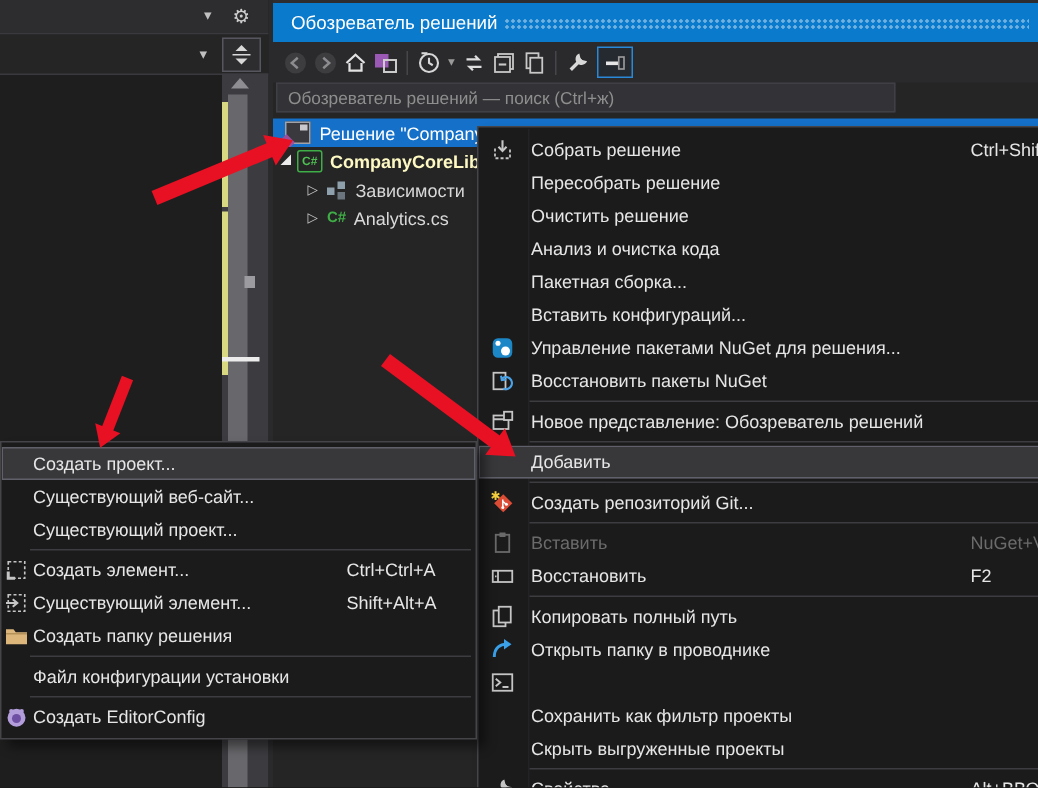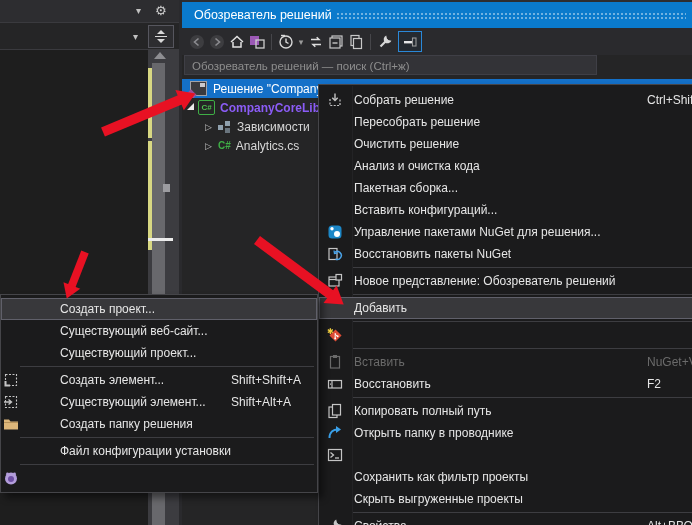--- a/index.html
+++ b/index.html
@@ -51,39 +51,39 @@
   .exp-open{width:0;height:0;border-left:7px solid transparent;border-bottom:7px solid #ececec;margin:0 4px 2px 5px;}
   .exp-closed{font-size:9px;color:#c2c2c2;width:9px;margin-left:23px;margin-right:4px;}
   .sln-icon{position:relative;width:15px;height:13px;background:#3a3a3e;border:1px solid #a2a2a6;margin:0 6px 0 8px;flex:0 0 auto;}
   .sln-icon .win{position:absolute;right:1px;top:1px;width:5px;height:4px;background:#c9c9cd;}
   .sln-icon .dia{position:absolute;left:-4px;bottom:-4px;width:8px;height:8px;background:#9b4f9b;transform:rotate(45deg);}
   .csproj-icon{width:15px;height:13px;border:1px solid #3fae46;border-radius:2px;color:#4fc052;font-size:8px;font-weight:bold;
                display:flex;align-items:center;justify-content:center;margin-right:5px;flex:0 0 auto;}
   .deps-icon{position:relative;width:14px;height:13px;margin-right:5px;flex:0 0 auto;}
   .deps-icon i{position:absolute;background:#8fa0ad;}
   .csfile-icon{color:#3fae46;font-size:10px;font-weight:bold;margin-right:5px;flex:0 0 auto;}
-  .bold{font-weight:bold;color:#8b5cf6;}
+  .bold{font-weight:bold;color:#fef9c3;}
   
   .menu{position:absolute;background:#1b1b1c;border:1px solid #454549;box-shadow:5px 5px 7px rgba(0,0,0,.45);
         padding:4px 0;box-sizing:border-box;font-size:12px;color:#e6e6e6;}
   #ctxmenu{left:318px;top:84px;width:402px;z-index:10;}
   #ctxmenu .gutter{position:absolute;left:33px;top:1px;bottom:1px;width:1px;background:#232325;}
   .cm-row{position:relative;height:22px;display:flex;align-items:center;}
   .cm-ic{width:31px;display:flex;align-items:center;justify-content:center;flex:0 0 auto;}
   .cm-label{padding-left:4px;white-space:nowrap;}
   .cm-sc{position:absolute;left:328px;white-space:nowrap;}
   .cm-sep{position:relative;height:5px;}
   .cm-sep::after{content:"";position:absolute;left:34px;right:2px;top:2px;height:1px;background:#3d3d41;}
   .hi{background:#38383b;box-shadow:inset 0 0 0 1px #60606a;}
   .dis{color:#6b6b6b;}
   .dis .cm-sc{color:#6b6b6b;}
   #submenu{left:0px;top:294px;width:318px;z-index:20;padding:3px 0;}
   .sm-row{position:relative;height:22px;display:flex;align-items:center;}
   .sm-ic{width:19px;display:flex;align-items:center;justify-content:center;flex:0 0 auto;}
-  .sm-label{padding-left:2px;white-space:nowrap;margin-left:38px;}
+  .sm-label{padding-left:2px;white-space:nowrap;}
   .sm-sc{position:absolute;left:230px;white-space:nowrap;}
   .sm-sep{position:relative;height:5px;}
   .sm-sep::after{content:"";position:absolute;left:19px;right:3px;top:2px;height:1px;background:#3d3d41;}
   
   .arrow{position:absolute;transform-origin:left center;z-index:30;height:0;}
   .arrow .shaft{position:absolute;left:0;top:-5px;height:10px;width:calc(100% - 16px);background:#e81123;}
   .arrow .head{position:absolute;right:0;top:0;transform:translateY(-50%);width:0;height:0;
                border-top:11px solid transparent;border-bottom:11px solid transparent;border-left:17px solid #e81123;}
   .arrow.small .shaft{top:-4px;height:8px;width:calc(100% - 13px);}
   .arrow.small .head{border-top-width:9px;border-bottom-width:9px;border-left-width:14px;}
@@ -301,20 +301,21 @@
     <div class="cm-row">
       <span class="cm-ic">
         <svg width="16" height="16" viewBox="0 0 16 16">
             <rect x="4.2" y="4.2" width="8.6" height="8.6" transform="rotate(45 8.5 8.5)" fill="#dd4c35"></rect>
             <path d="M8.2 6 V11 M8.2 7.2 L10.2 9" stroke="#ffffff" stroke-width="1"></path>
             <circle cx="8.2" cy="11.4" r="1" fill="#ffffff"></circle>
             <circle cx="10.6" cy="9.2" r="1" fill="#ffffff"></circle>
             <text x="0" y="6.5" font-size="8" fill="#f4d03f">✱</text>
           </svg>
       </span>
+      <span class="cm-label">Создать репозиторий Git...</span>
     </div>
     <div class="cm-sep"></div>
     <div class="cm-row dis">
       <span class="cm-ic">
         <svg width="16" height="16" viewBox="0 0 16 16">
             <rect x="3.5" y="2.5" width="9" height="11.5" fill="none" stroke="#6a6a6a" stroke-width="1.2"></rect>
             <rect x="6" y="1" width="4" height="3" fill="#6a6a6a"></rect>
           </svg>
       </span>
       <span class="cm-label">Вставить</span>
@@ -395,21 +396,21 @@
     </div>
     <div class="sm-sep"></div>
     <div class="sm-row">
       <span class="sm-ic">
         <svg width="16" height="16" viewBox="0 0 16 16">
             <rect x="2.5" y="2.5" width="11" height="11" fill="none" stroke="#c5c5c5" stroke-width="1.1" stroke-dasharray="2 1.5"></rect>
             <path d="M2.5 9 V13.5 H7" fill="none" stroke="#c5c5c5" stroke-width="2"></path>
           </svg>
       </span>
       <span class="sm-label">Создать элемент...</span>
-      <span class="sm-sc">Shift+Shift+A</span>
+      <span class="sm-sc">Ctrl+Ctrl+A</span>
     </div>
     <div class="sm-row">
       <span class="sm-ic">
         <svg width="16" height="16" viewBox="0 0 16 16">
             <rect x="2.5" y="2.5" width="11" height="11" fill="none" stroke="#c5c5c5" stroke-width="1.1" stroke-dasharray="2 1.5"></rect>
             <path d="M1 8 H8 M5.5 5.5 L8.5 8 L5.5 10.5" fill="none" stroke="#c5c5c5" stroke-width="1.4"></path>
           </svg>
       </span>
       <span class="sm-label">Существующий элемент...</span>
       <span class="sm-sc">Shift+Alt+A</span>
@@ -431,20 +432,21 @@
     <div class="sm-sep"></div>
     <div class="sm-row">
       <span class="sm-ic">
         <svg width="16" height="16" viewBox="0 0 16 16">
             <circle cx="8" cy="8.5" r="6" fill="#b39ddb"></circle>
             <circle cx="8" cy="9" r="3" fill="#6e4fa3"></circle>
             <circle cx="4.5" cy="4" r="1.4" fill="#b39ddb"></circle>
             <circle cx="11.5" cy="4" r="1.4" fill="#b39ddb"></circle>
           </svg>
       </span>
+      <span class="sm-label">Создать EditorConfig</span>
     </div>
   </div>
 
   <div id="arrow1" class="arrow">
     <span class="shaft"></span>
     <span class="head"></span>
   </div>
   <div id="arrow2" class="arrow small">
     <span class="shaft"></span>
     <span class="head"></span>

